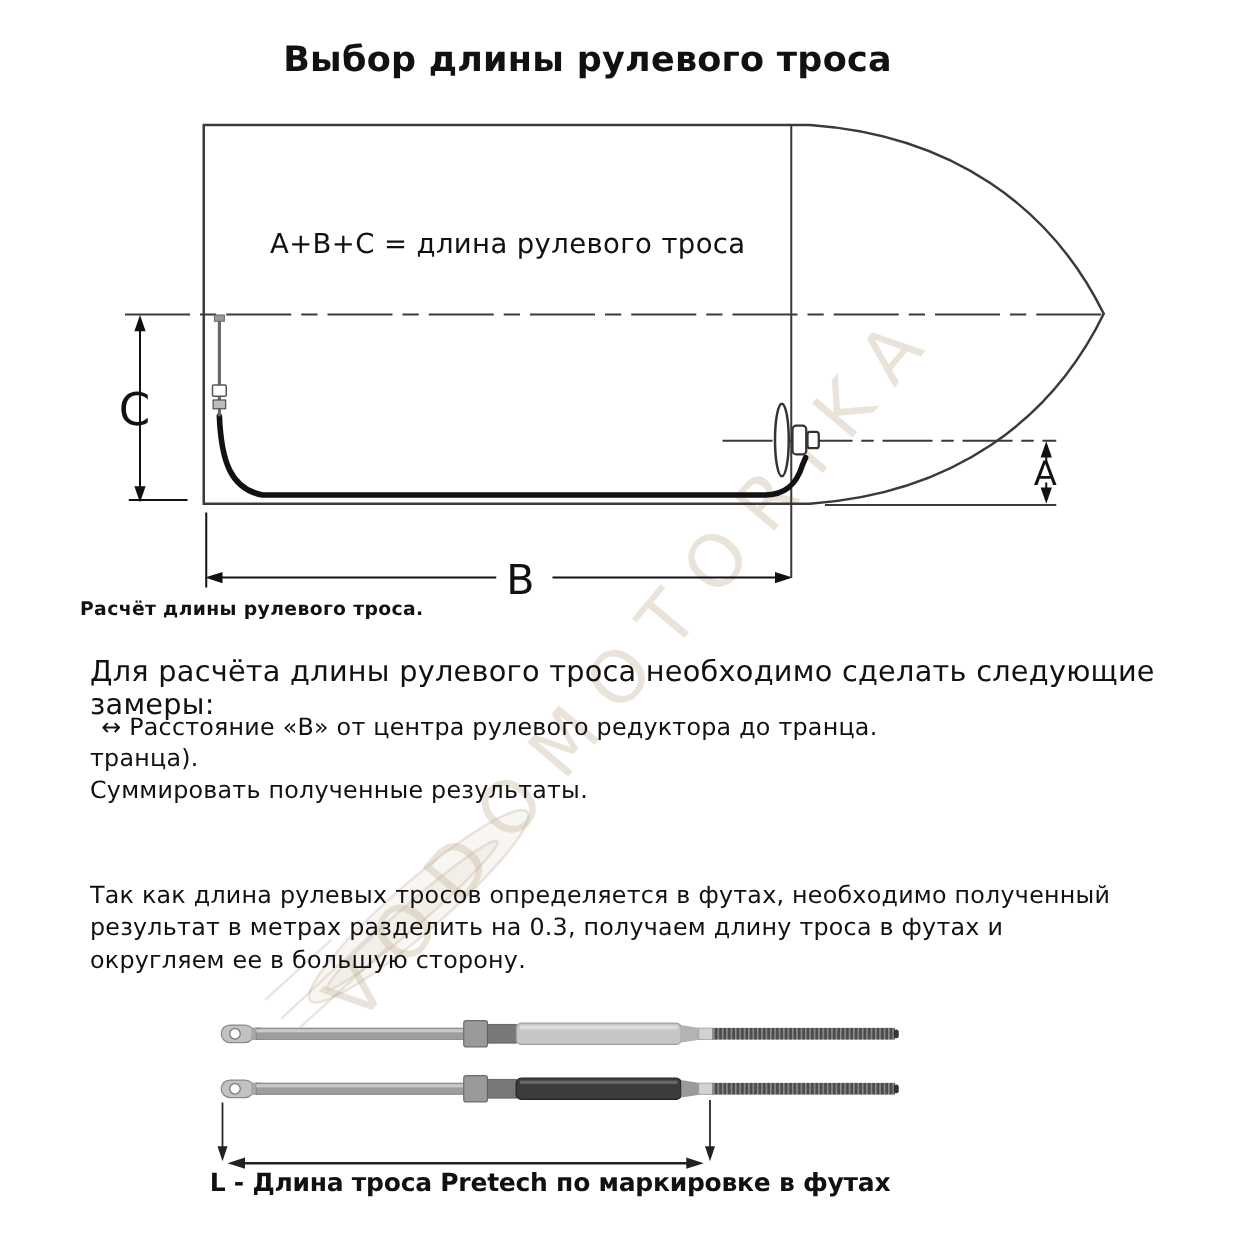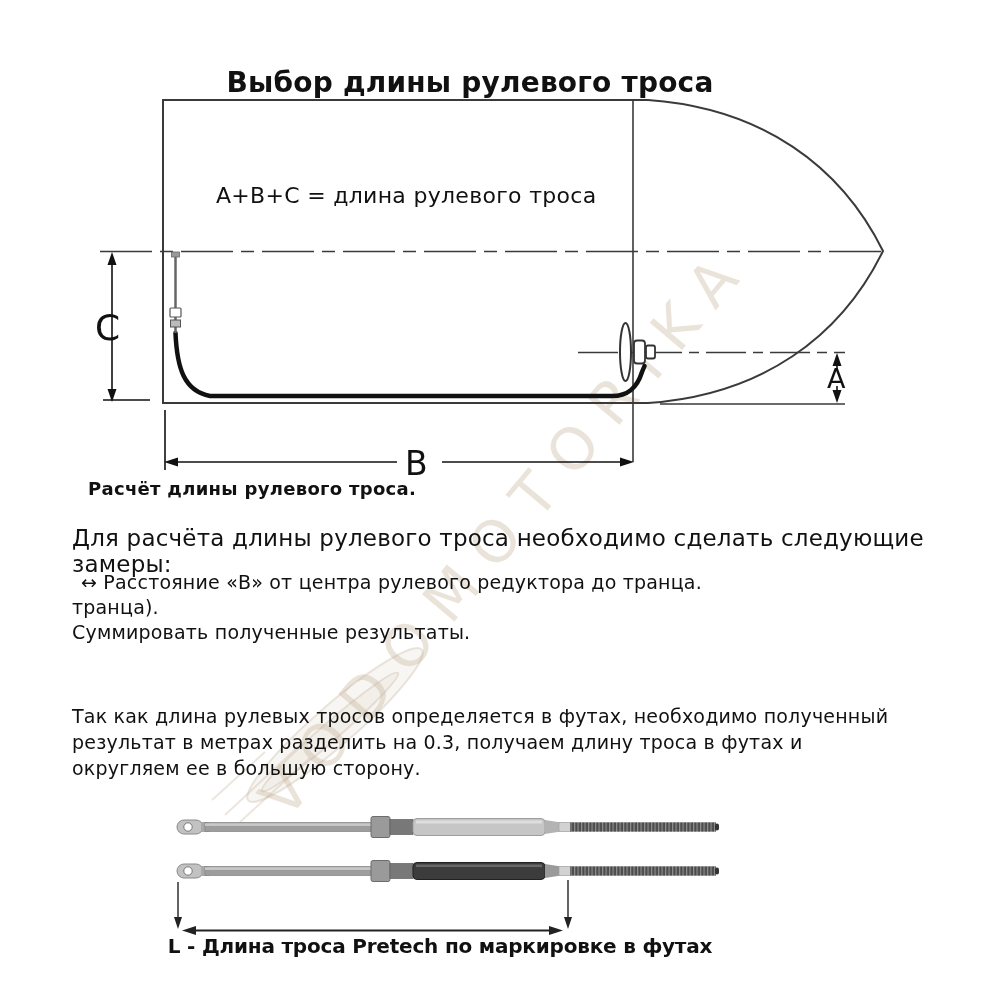--- a/index.html
+++ b/index.html
@@ -9,23 +9,23 @@
   #watermark{
     left:505px;top:530px;
     transform:translate(-50%,-50%) rotate(-50deg);
     font-size:58px;letter-spacing:20px;font-weight:400;
     color:rgba(193,172,148,0.34);white-space:nowrap;z-index:1;
   }
   #wm-logo{left:0;top:0;z-index:1;}
   #diagram-svg{left:0;top:0;z-index:2;}
   .txt{z-index:3;}
   #page-title{left:0;top:31px;width:940px;text-align:center;
-    font-size:28px;font-weight:bold;letter-spacing:0.2px;margin-top:35px;}
+    font-size:28px;font-weight:bold;letter-spacing:0.2px;}
   #formula{left:216px;top:183px;font-size:22px;font-weight:normal;letter-spacing:0.3px;}
-  #calc-heading{left:88px;top:478px;font-size:18px;font-weight:bold;letter-spacing:0.3px;}
+  #calc-heading{left:64px;top:478px;font-size:15px;font-weight:bold;letter-spacing:0.3px;}
   #intro{left:72px;top:525px;font-size:23px;letter-spacing:0.2px;}
   #measure-list{left:72px;top:570px;font-size:19px;letter-spacing:0.2px;}
   #measure-list .ml{height:25px;line-height:25px;white-space:nowrap;}
   #measure-list .indent{padding-left:9px;}
   #note{left:72px;top:703px;font-size:19px;letter-spacing:0.2px;}
   #note .nl{height:26px;line-height:26px;white-space:nowrap;}
   #cable-caption{left:155px;top:934px;width:570px;text-align:center;
     font-size:20px;font-weight:bold;letter-spacing:-0.2px;}
 </style>
 </head>

